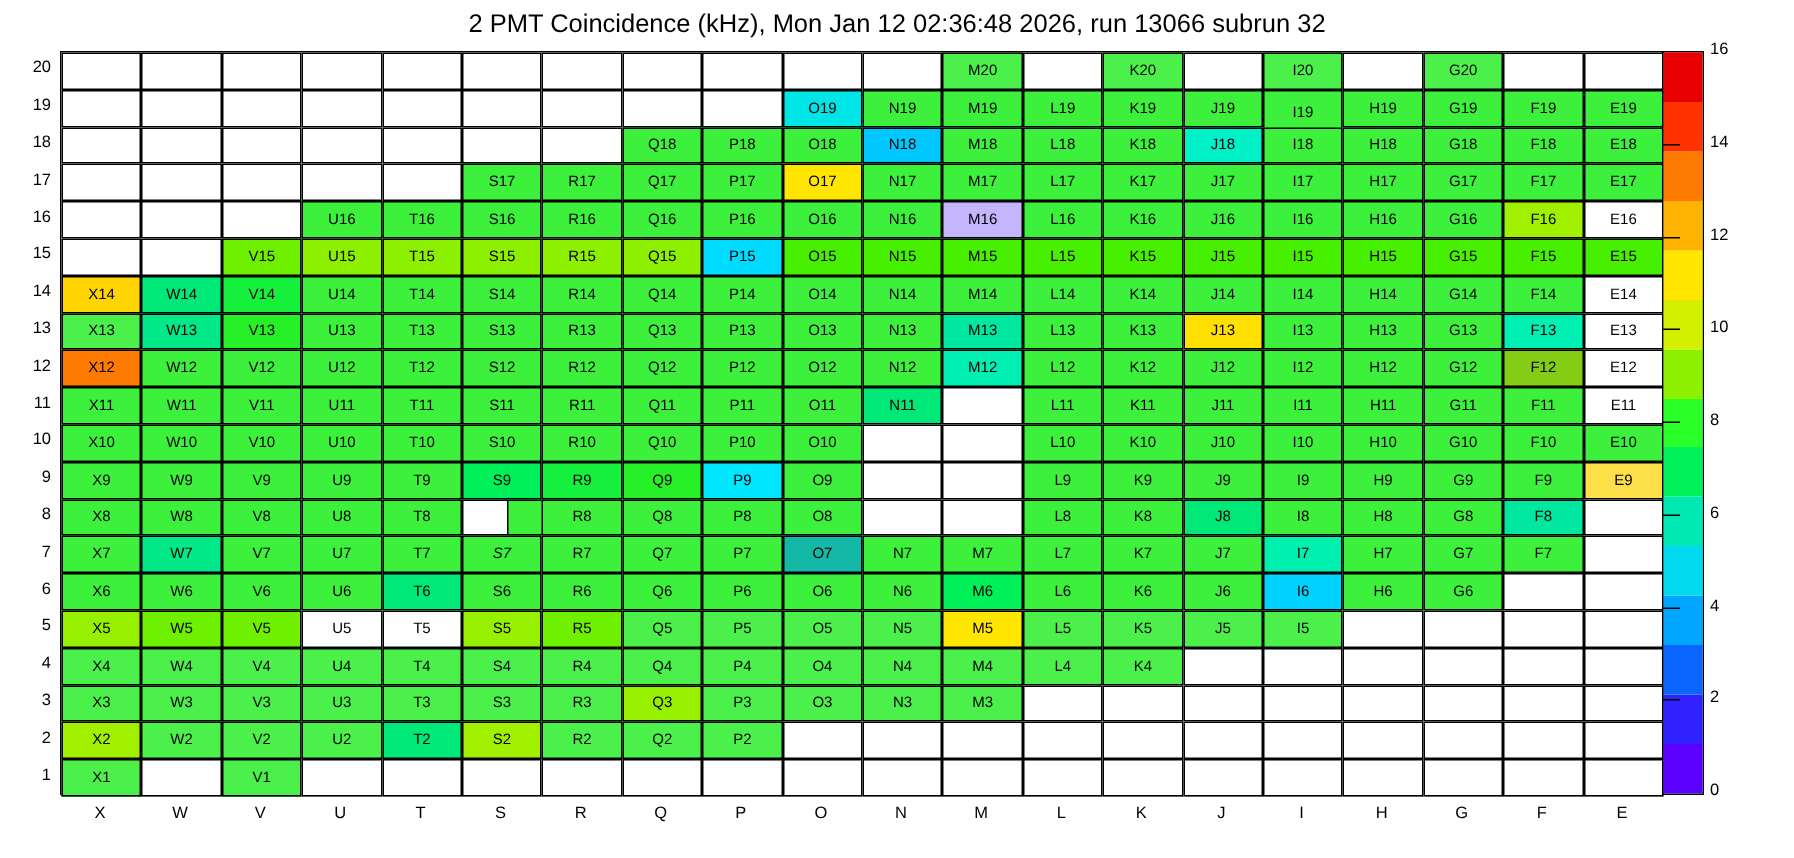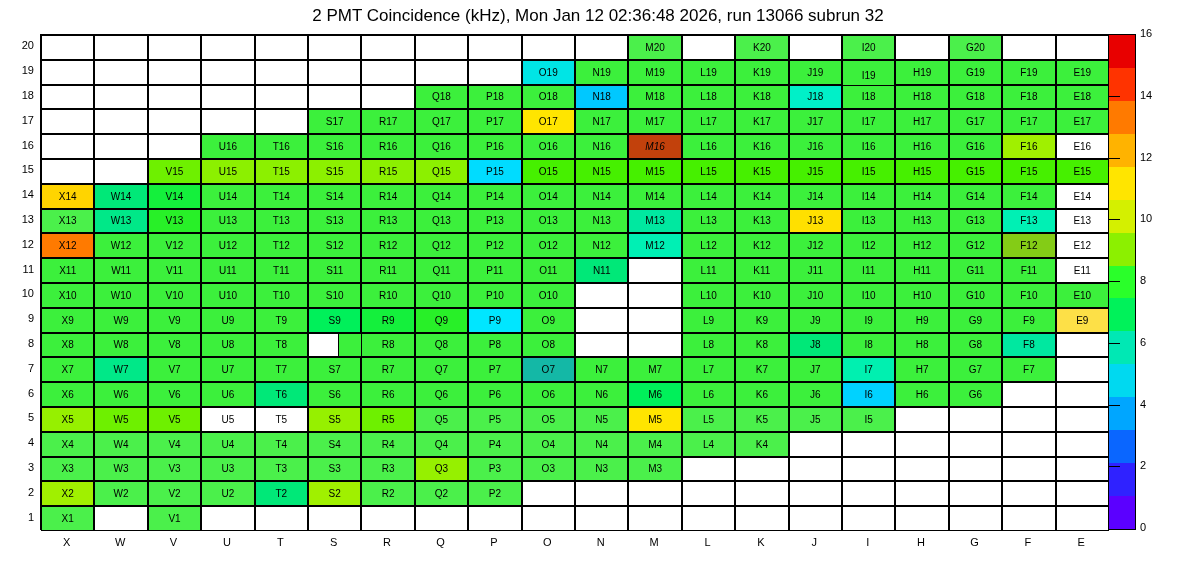--- a/index.html
+++ b/index.html
@@ -492,21 +492,21 @@
         <div class="cell" style="left: 961.2px; top: 74.4px; width: 53.4px; height: 24.8px; background: rgb(60, 240, 60);">F17</div>
         <div class="cell" style="left: 1014.6px; top: 74.4px; width: 53.4px; height: 24.8px; background: rgb(60, 240, 60);">E17</div>
         <div class="cell" style="left: 160.2px; top: 99.2px; width: 53.4px; height: 24.8px; background: rgb(60, 240, 60);">U16</div>
         <div class="cell" style="left: 213.6px; top: 99.2px; width: 53.4px; height: 24.8px; background: rgb(60, 240, 60);">T16</div>
         <div class="cell" style="left: 267px; top: 99.2px; width: 53.4px; height: 24.8px; background: rgb(60, 240, 60);">S16</div>
         <div class="cell" style="left: 320.4px; top: 99.2px; width: 53.4px; height: 24.8px; background: rgb(60, 240, 60);">R16</div>
         <div class="cell" style="left: 373.8px; top: 99.2px; width: 53.4px; height: 24.8px; background: rgb(60, 240, 60);">Q16</div>
         <div class="cell" style="left: 427.2px; top: 99.2px; width: 53.4px; height: 24.8px; background: rgb(60, 240, 60);">P16</div>
         <div class="cell" style="left: 480.6px; top: 99.2px; width: 53.4px; height: 24.8px; background: rgb(60, 240, 60);">O16</div>
         <div class="cell" style="left: 534px; top: 99.2px; width: 53.4px; height: 24.8px; background: rgb(60, 240, 60);">N16</div>
-        <div class="cell" style="left: 587.4px; top: 99.2px; width: 53.4px; height: 24.8px; background: #c2410c; font-style: italic;">M16</div>
+        <div class="cell" style="left: 587.4px; top: 99.2px; width: 53.4px; height: 24.8px; background: #c4b5fd;">M16</div>
         <div class="cell" style="left: 640.8px; top: 99.2px; width: 53.4px; height: 24.8px; background: rgb(60, 240, 60);">L16</div>
         <div class="cell" style="left: 694.2px; top: 99.2px; width: 53.4px; height: 24.8px; background: rgb(60, 240, 60);">K16</div>
         <div class="cell" style="left: 747.6px; top: 99.2px; width: 53.4px; height: 24.8px; background: rgb(60, 240, 60);">J16</div>
         <div class="cell" style="left: 801px; top: 99.2px; width: 53.4px; height: 24.8px; background: rgb(60, 240, 60);">I16</div>
         <div class="cell" style="left: 854.4px; top: 99.2px; width: 53.4px; height: 24.8px; background: rgb(60, 240, 60);">H16</div>
         <div class="cell" style="left: 907.8px; top: 99.2px; width: 53.4px; height: 24.8px; background: rgb(60, 240, 60);">G16</div>
         <div class="cell" style="left: 961.2px; top: 99.2px; width: 53.4px; height: 24.8px; background: rgb(160, 240, 0);">F16</div>
         <div class="cell" style="left: 1014.6px; top: 99.2px; width: 53.4px; height: 24.8px; background: rgb(255, 255, 255);">E16</div>
         <div class="cell" style="left: 106.8px; top: 124px; width: 53.4px; height: 24.8px; background: rgb(110, 240, 0);">V15</div>
         <div class="cell" style="left: 160.2px; top: 124px; width: 53.4px; height: 24.8px; background: rgb(140, 240, 0);">U15</div>
@@ -664,21 +664,21 @@
         <div class="cell" style="left: 801px; top: 297.6px; width: 53.4px; height: 24.8px; background: rgb(60, 240, 60);">I8</div>
         <div class="cell" style="left: 854.4px; top: 297.6px; width: 53.4px; height: 24.8px; background: rgb(60, 240, 60);">H8</div>
         <div class="cell" style="left: 907.8px; top: 297.6px; width: 53.4px; height: 24.8px; background: rgb(60, 240, 60);">G8</div>
         <div class="cell" style="left: 961.2px; top: 297.6px; width: 53.4px; height: 24.8px; background: rgb(0, 232, 160);">F8</div>
         <div class="cell" style="left: 1014.6px; top: 297.6px; width: 53.4px; height: 24.8px; background: rgb(255, 255, 255);"></div>
         <div class="cell" style="left: 0px; top: 322.4px; width: 53.4px; height: 24.8px; background: rgb(60, 240, 60);">X7</div>
         <div class="cell" style="left: 53.4px; top: 322.4px; width: 53.4px; height: 24.8px; background: rgb(0, 232, 136);">W7</div>
         <div class="cell" style="left: 106.8px; top: 322.4px; width: 53.4px; height: 24.8px; background: rgb(60, 240, 60);">V7</div>
         <div class="cell" style="left: 160.2px; top: 322.4px; width: 53.4px; height: 24.8px; background: rgb(60, 240, 60);">U7</div>
         <div class="cell" style="left: 213.6px; top: 322.4px; width: 53.4px; height: 24.8px; background: rgb(60, 240, 60);">T7</div>
-        <div class="cell" style="left: 267px; top: 322.4px; width: 53.4px; height: 24.8px; background: rgb(60, 240, 60);">S7</div>
+        <div class="cell" style="left: 267px; top: 322.4px; width: 53.4px; height: 24.8px; background: rgb(60, 240, 60); font-style: italic;">S7</div>
         <div class="cell" style="left: 320.4px; top: 322.4px; width: 53.4px; height: 24.8px; background: rgb(60, 240, 60);">R7</div>
         <div class="cell" style="left: 373.8px; top: 322.4px; width: 53.4px; height: 24.8px; background: rgb(60, 240, 60);">Q7</div>
         <div class="cell" style="left: 427.2px; top: 322.4px; width: 53.4px; height: 24.8px; background: rgb(60, 240, 60);">P7</div>
         <div class="cell" style="left: 480.6px; top: 322.4px; width: 53.4px; height: 24.8px; background: #14b8a6;">O7</div>
         <div class="cell" style="left: 534px; top: 322.4px; width: 53.4px; height: 24.8px; background: rgb(60, 240, 60);">N7</div>
         <div class="cell" style="left: 587.4px; top: 322.4px; width: 53.4px; height: 24.8px; background: rgb(60, 240, 60);">M7</div>
         <div class="cell" style="left: 640.8px; top: 322.4px; width: 53.4px; height: 24.8px; background: rgb(60, 240, 60);">L7</div>
         <div class="cell" style="left: 694.2px; top: 322.4px; width: 53.4px; height: 24.8px; background: rgb(60, 240, 60);">K7</div>
         <div class="cell" style="left: 747.6px; top: 322.4px; width: 53.4px; height: 24.8px; background: rgb(60, 240, 60);">J7</div>
         <div class="cell" style="left: 801px; top: 322.4px; width: 53.4px; height: 24.8px; background: rgb(0, 240, 176);">I7</div>

